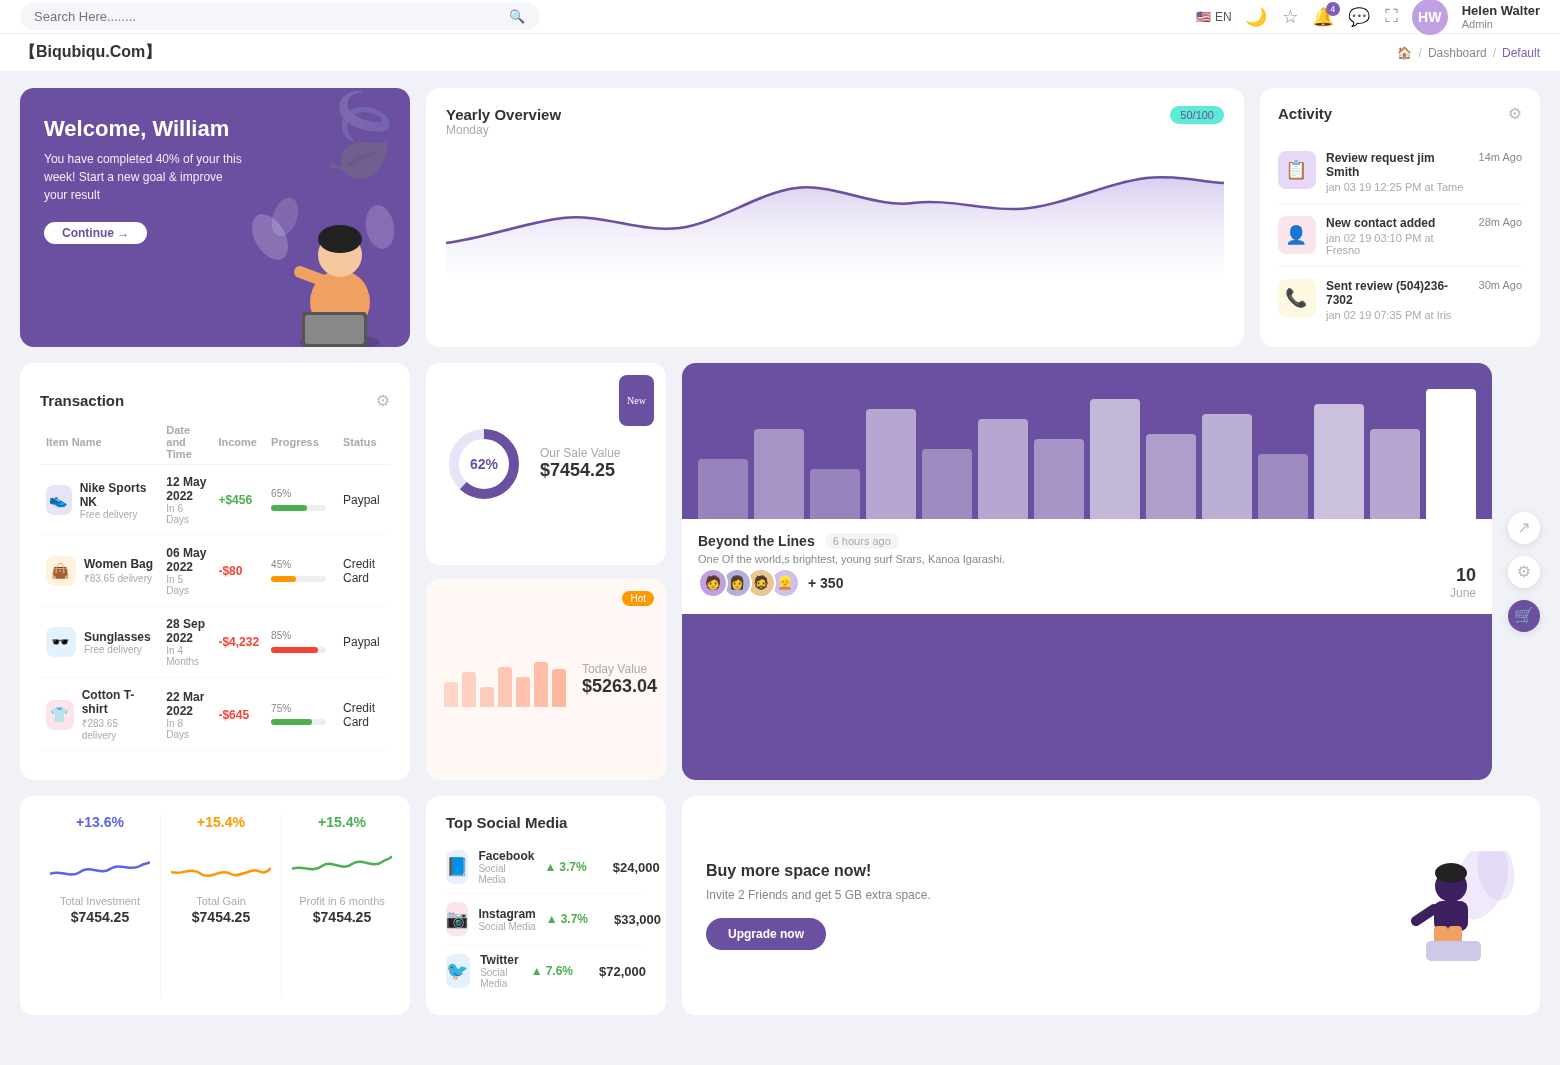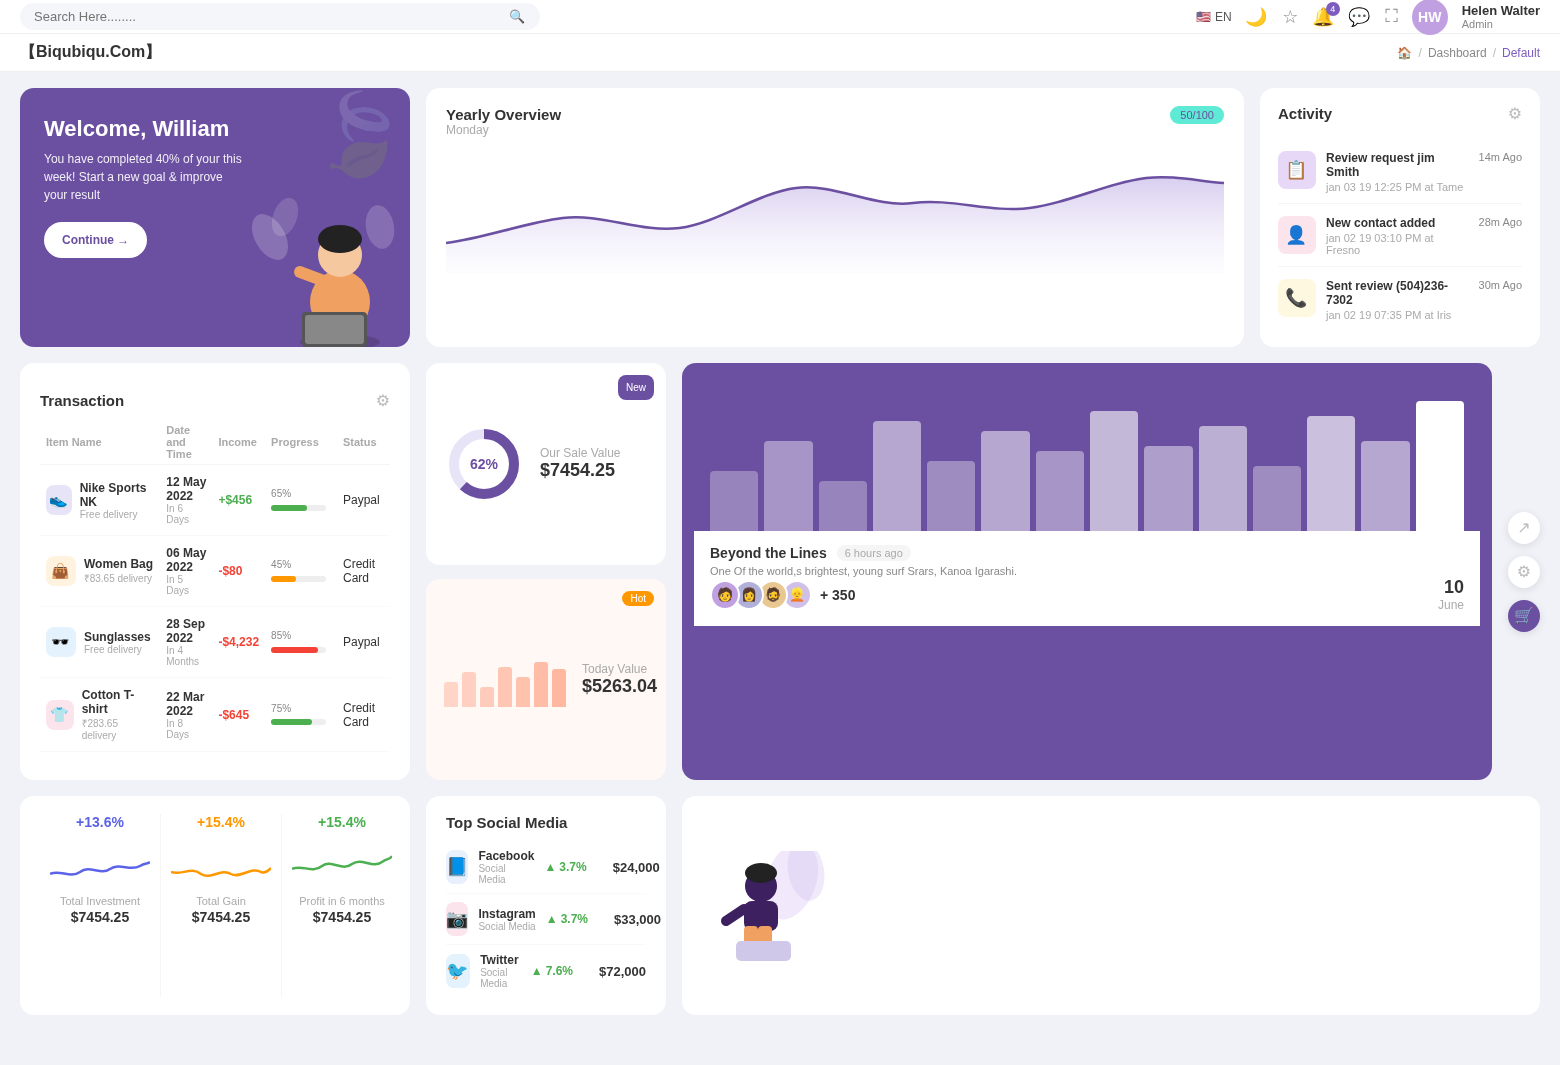--- a/index.html
+++ b/index.html
@@ -28,21 +28,21 @@
     
     .main { padding: 16px 20px; display: flex; flex-direction: column; gap: 16px; }
 
     
     .row1 { display: grid; grid-template-columns: 390px 1fr 280px; gap: 16px; }
 
     
     .welcome-card { background: #6b4fa0; border-radius: 14px; padding: 28px 24px; color: #fff; position: relative; overflow: hidden; min-height: 180px; }
     .welcome-card h2 { font-size: 22px; font-weight: 700; margin-bottom: 8px; }
     .welcome-card p { font-size: 12px; opacity: 0.9; line-height: 1.5; margin-bottom: 18px; max-width: 200px; }
-    .continue-btn { background: #fff; color: #6b4fa0; border: none; border-radius: 20px; padding: 11px 18px; font-size: 12px; font-weight: 600; cursor: pointer; display: inline-flex; align-items: center; gap: 6px; }
+    .continue-btn { background: #fff; color: #6b4fa0; border: none; border-radius: 20px; padding: 4px 18px; font-size: 12px; font-weight: 600; cursor: pointer; display: inline-flex; align-items: center; gap: 6px; }
     .welcome-illustration { position: absolute; right: 10px; bottom: 0; width: 150px; height: 160px; }
     .welcome-bg-leaves { position: absolute; right: 0; top: 0; opacity: 0.15; font-size: 80px; }
 
     
     .yearly-card { background: #fff; border-radius: 14px; padding: 18px 20px; }
     .card-header { display: flex; align-items: flex-start; justify-content: space-between; margin-bottom: 6px; }
     .card-title { font-size: 15px; font-weight: 700; }
     .card-badge { background: #5eead4; color: #6b4fa0; font-size: 11px; padding: 3px 10px; border-radius: 10px; }
     .card-subtitle { font-size: 12px; color: #aaa; margin-bottom: 10px; }
     .chart-area { position: relative; height: 120px; }
@@ -75,27 +75,27 @@
     .progress-label { font-size: 10px; color: #888; margin-right: 5px; }
 
     
     .sale-col { display: flex; flex-direction: column; gap: 14px; }
     .sale-card { background: #fff; border-radius: 14px; padding: 18px; flex: 1; display: flex; align-items: center; gap: 16px; position: relative; }
     .donut-wrap { position: relative; width: 80px; height: 80px; flex-shrink: 0; }
     .donut-center { position: absolute; top: 50%; left: 50%; transform: translate(-50%, -50%); font-size: 14px; font-weight: 800; color: #6b4fa0; }
     .sale-info { }
     .sale-label { font-size: 12px; color: #aaa; }
     .sale-amount { font-size: 18px; font-weight: 800; color: #333; }
-    .sale-badge-new { position: absolute; top: 12px; right: 12px; background: #6b4fa0; color: #fff; font-size: 10px; padding: 7px 8px; border-radius: 8px; }
+    .sale-badge-new { position: absolute; top: 12px; right: 12px; background: #6b4fa0; color: #fff; font-size: 10px; padding: 20px 8px; border-radius: 8px; font-family: Liberation Serif, serif; }
     .sale-badge-hot { position: absolute; top: 12px; right: 12px; background: #ff9800; color: #fff; font-size: 10px; padding: 2px 8px; border-radius: 8px; }
     .bar-mini-chart { display: flex; align-items: flex-end; gap: 4px; height: 55px; }
     .bar-mini { background: #ffb299; border-radius: 3px 3px 0 0; width: 14px; }
 
     
-    .beyond-card { background: #6b4fa0; border-radius: 14px; padding: 12px; overflow: hidden; }
+    .beyond-card { background: #6b4fa0; border-radius: 14px; padding: 0; overflow: hidden; }
     .bar-chart-visual { padding: 16px 16px 0; }
     .bar-chart-bars { display: flex; align-items: flex-end; gap: 6px; height: 140px; }
     .bar-item { flex: 1; border-radius: 4px 4px 0 0; }
     .beyond-info { background: #fff; padding: 14px 16px; margin-top: 0; }
     .beyond-header { display: flex; align-items: center; gap: 10px; margin-bottom: 4px; }
     .beyond-title { font-size: 14px; font-weight: 700; }
     .beyond-time { font-size: 11px; color: #aaa; background: #f5f5f5; padding: 2px 8px; border-radius: 10px; }
     .beyond-desc { font-size: 11px; color: #888; }
     .mini-avatar { width: 30px; height: 30px; border-radius: 50%; border: 2px solid #fff; margin-right: -6px; background: #c0a0e0; display: flex; align-items: center; justify-content: center; font-size: 13px; }
     .beyond-count { font-size: 14px; font-weight: 700; margin-left: 14px; }
@@ -515,20 +515,25 @@
         <div>
           <div class="social-name">Twitter</div>
           <div style="font-size:10px;color:#aaa;">Social Media</div>
         </div>
         <span class="social-pct">▲ <span>7.6%</span></span>
         <span class="social-amount">$72,000</span>
       </div>
     </div>
 
     <div class="upgrade-card">
+      <div class="upgrade-text">
+        <h3>Buy more space now!</h3>
+        <p>Invite 2 Friends and get 5 GB extra space.</p>
+        <button class="upgrade-btn">Upgrade now</button>
+      </div>
       <div class="upgrade-illustration">
         <svg viewBox="0 0 120 110" xmlns="http://www.w3.org/2000/svg">
 
           <ellipse cx="85" cy="30" rx="25" ry="40" fill="#e8d8f8" transform="rotate(20 85 30)" opacity="0.6"></ellipse>
           <ellipse cx="100" cy="20" rx="18" ry="30" fill="#d8c8f0" transform="rotate(-10 100 20)" opacity="0.4"></ellipse>
 
           <circle cx="55" cy="35" r="16" fill="#3d2060"></circle>
 
           <ellipse cx="55" cy="22" rx="16" ry="10" fill="#222"></ellipse>
 

